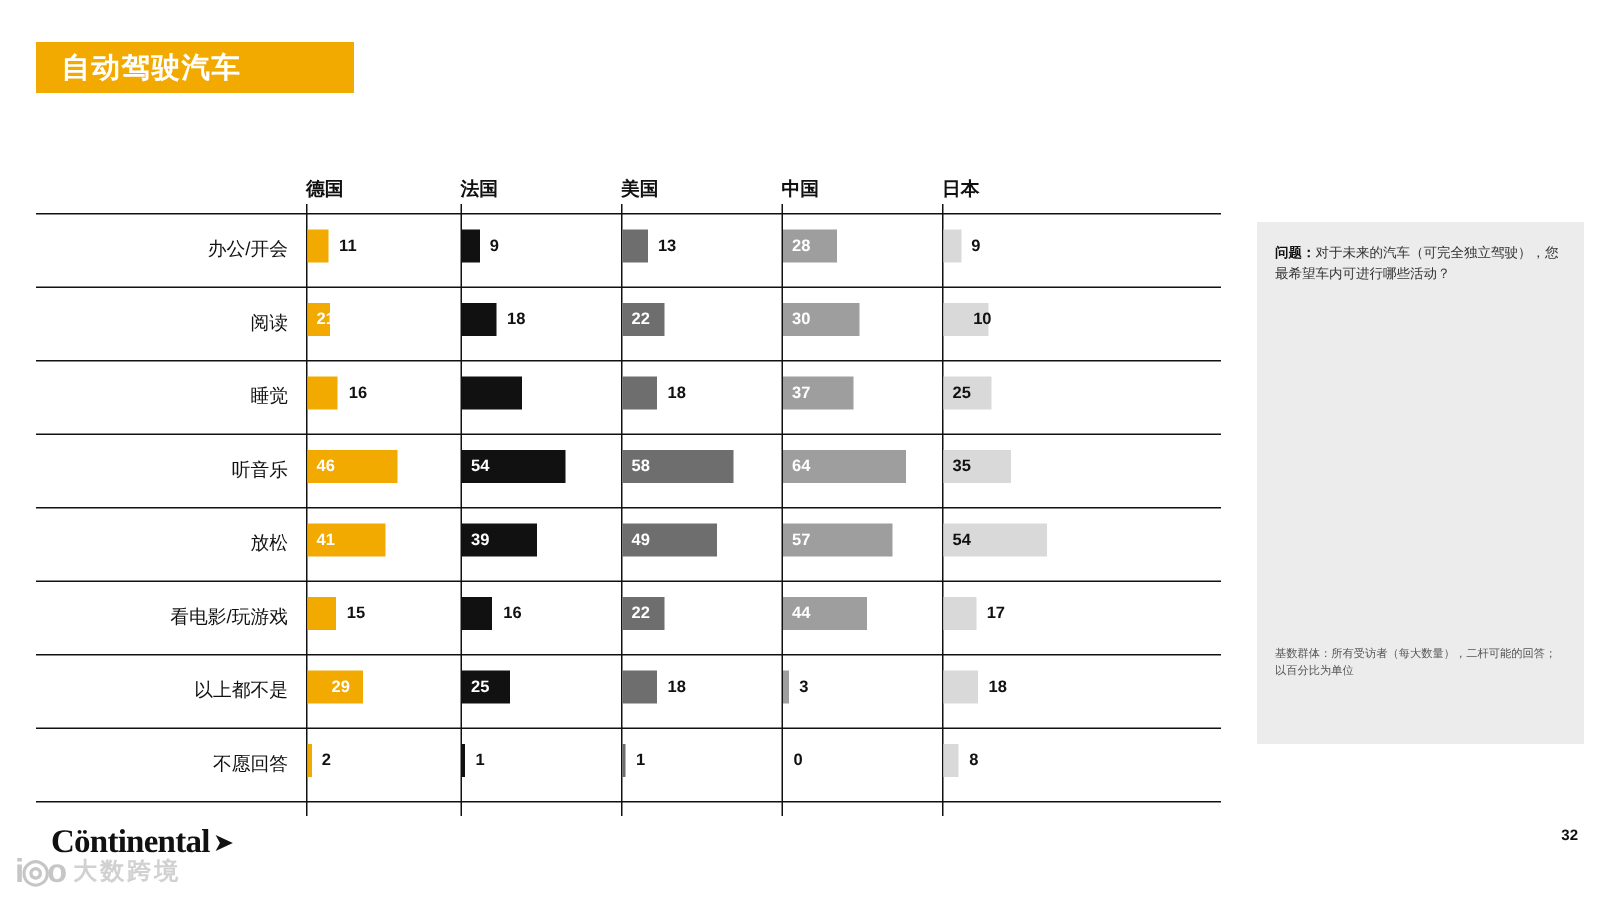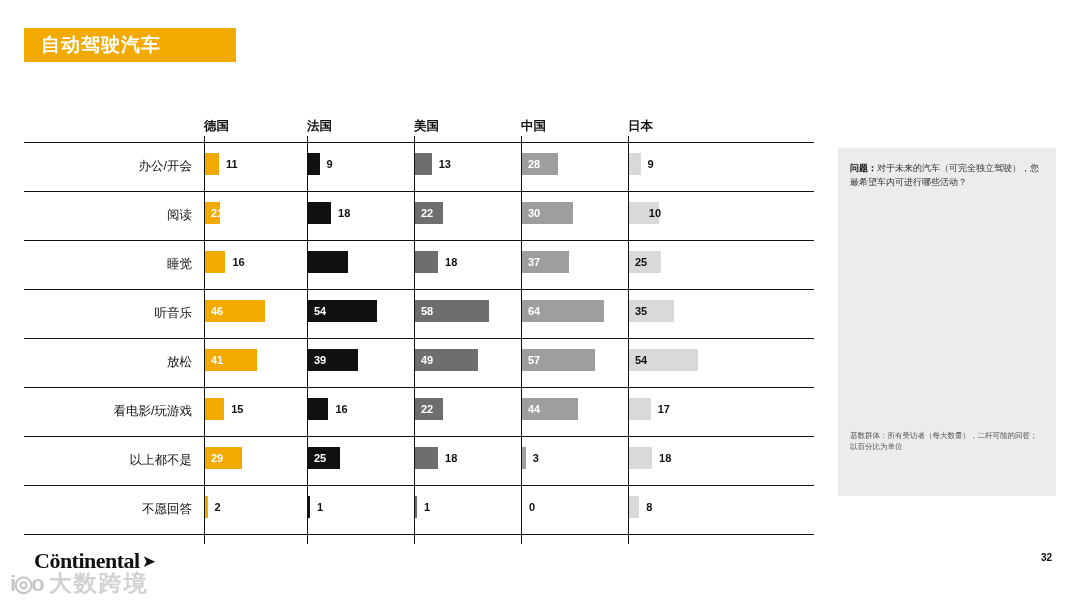--- a/index.html
+++ b/index.html
@@ -85,21 +85,21 @@
   }
   
   #watermark{
     position:absolute;left:10px;top:568px;
     display:flex;align-items:center;opacity:.85;
   }
   #watermark .mark{
     font-size:22px;color:#BDBDBD;font-weight:bold;letter-spacing:-2px;
   }
   #watermark .wtxt{
-    font-size:23px;color:#C9C9C9;font-weight:bold;margin-left:6px;
+    font-size:16px;color:#C9C9C9;font-weight:bold;margin-left:6px;
     letter-spacing:2px;
   }
   #bottom-band{
     position:absolute;left:0;top:595px;width:1080px;height:13px;background:#ffffff;
   }
 </style>
 </head>
 <body>
 
 <div id="title-banner">
@@ -217,21 +217,21 @@
       <span class="val" style="color: rgb(255, 255, 255); margin-left: 6px;">22</span>
     </div>
     <div class="bar" style="left: 498px; top: 280px; width: 56.32px; background: rgb(158, 158, 158);">
       <span class="val" style="color: rgb(255, 255, 255); margin-left: 6px;">44</span>
     </div>
     <div class="bar" style="left: 605px; top: 280px; width: 21.76px; background: rgb(217, 217, 217);">
       <span class="val out" style="position: absolute; left: 24.76px; color: rgb(17, 17, 17);">17</span>
     </div>
     <div class="row-label" style="top: 334px; right: 622px;">以上都不是</div>
     <div class="bar" style="left: 181px; top: 329px; width: 37.12px; background: rgb(242, 169, 0);">
-      <span class="val" style="color: rgb(255, 255, 255); margin-left: 6px;">29</span>
+      <span class="val" style="color: rgb(255, 255, 255); margin-left: 16px;">29</span>
     </div>
     <div class="bar" style="left: 284px; top: 329px; width: 32px; background: rgb(17, 17, 17);">
       <span class="val" style="color: rgb(255, 255, 255); margin-left: 6px;">25</span>
     </div>
     <div class="bar" style="left: 391px; top: 329px; width: 23.04px; background: rgb(110, 110, 110);">
       <span class="val out" style="position: absolute; left: 26.04px; color: rgb(17, 17, 17);">18</span>
     </div>
     <div class="bar" style="left: 498px; top: 329px; width: 3.84px; background: rgb(158, 158, 158);">
       <span class="val out" style="position: absolute; left: 6.84px; color: rgb(17, 17, 17);">3</span>
     </div>

